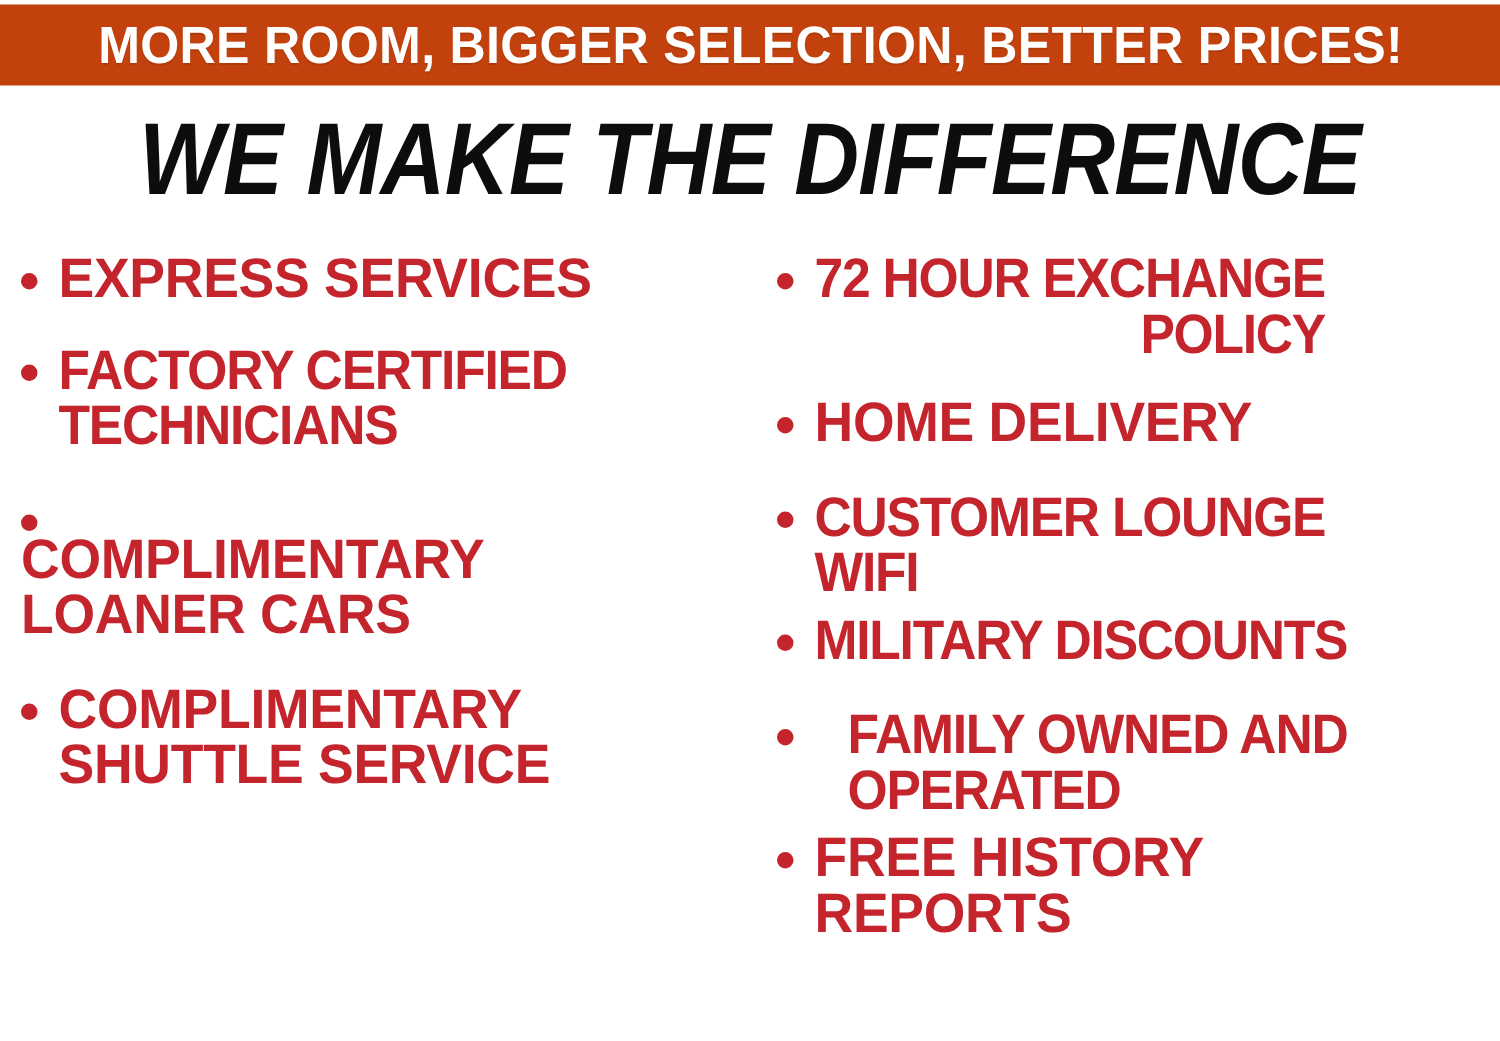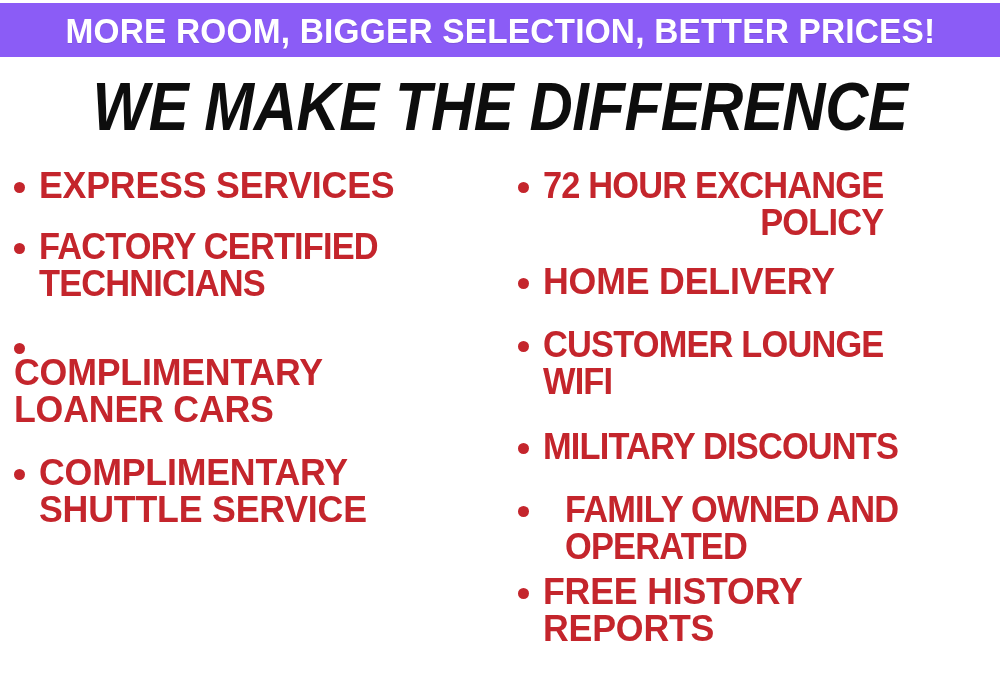--- a/index.html
+++ b/index.html
@@ -19,21 +19,21 @@
     overflow: hidden;
   }
 
   
   .banner {
     position: absolute;
     left: 0;
     top: 3px;
     width: 1000px;
     height: 54px;
-    background: #8b5cf6;
+    background: #c2410c;
     display: flex;
     align-items: center;
     justify-content: center;
   }
   .banner-text {
     color: #ffffff;
     font-family: "Liberation Sans", sans-serif;
     font-weight: bold;
     font-size: 35px;
     line-height: 1;
@@ -111,21 +111,21 @@
 
   
   .col-left  .bullet-item:nth-child(1) { margin-top: 7px;  margin-bottom: 24px; }
   .col-left  .bullet-item:nth-child(2) { margin-bottom: 26px; }
   .col-left  .bullet-item:nth-child(3) { margin-bottom: 26px; flex-direction: column; }
   .col-left  .bullet-item:nth-child(4) { margin-bottom: 26px; }
   .col-left  .bullet-item:nth-child(5) { margin-bottom: 0; }
 
   .col-right .bullet-item:nth-child(1) { margin-top: 7px;  margin-bottom: 22px; text-align: right; }
   .col-right .bullet-item:nth-child(2) { margin-bottom: 26px; }
-  .col-right .bullet-item:nth-child(3) { margin-bottom: 28px; }
+  .col-right .bullet-item:nth-child(3) { margin-bottom: 8px; }
   .col-right .bullet-item:nth-child(4) { margin-bottom: 26px; }
   .col-right .bullet-item:nth-child(5) { margin-bottom: 8px; gap: 22px; }
   .col-right .bullet-item:nth-child(6) { margin-bottom: 16px; }
 
   
   .tight { letter-spacing: -0.9px; transform: scaleX(0.93); }
 </style>
 </head>
 <body>
 

